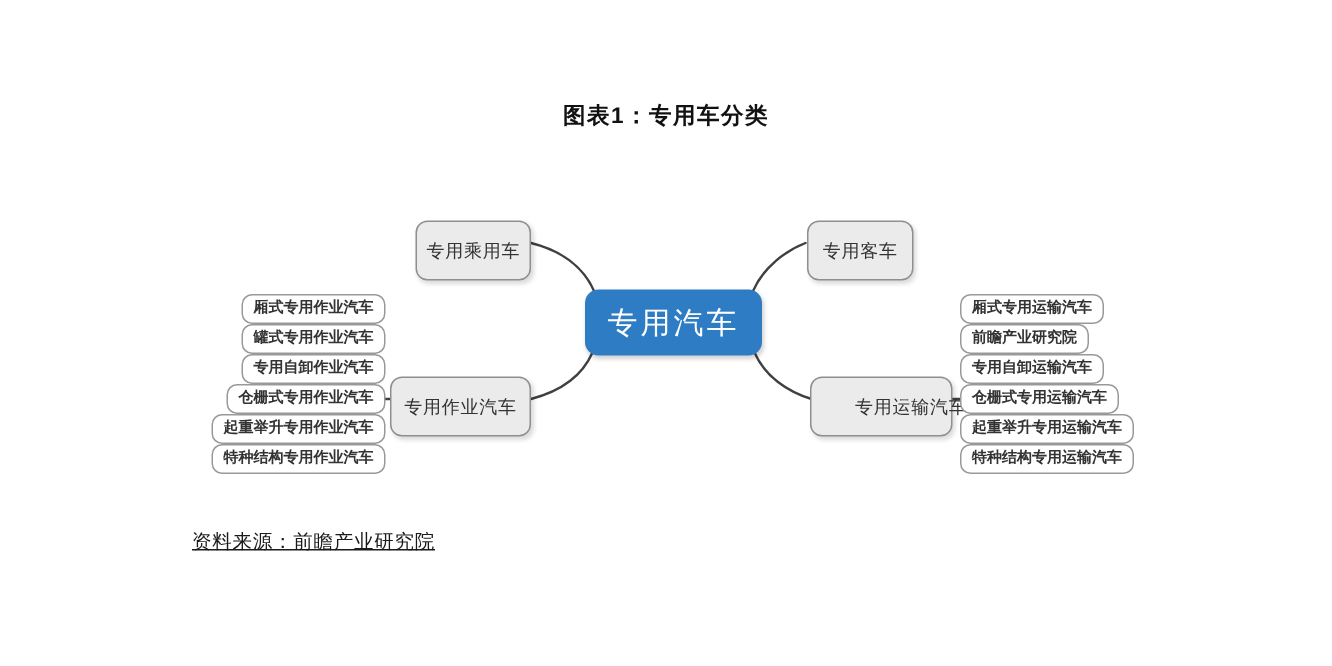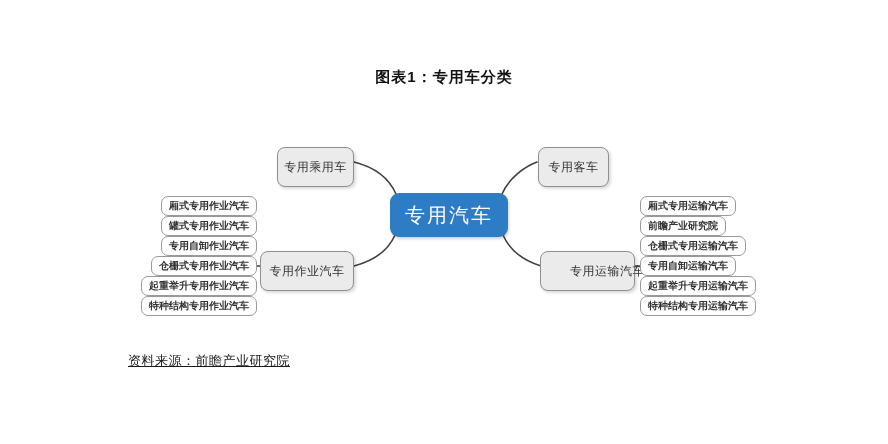--- a/index.html
+++ b/index.html
@@ -71,21 +71,21 @@
     <div class="leaf">罐式专用作业汽车</div>
     <div class="leaf">专用自卸作业汽车</div>
     <div class="leaf">仓栅式专用作业汽车</div>
     <div class="leaf">起重举升专用作业汽车</div>
     <div class="leaf">特种结构专用作业汽车</div>
   </div>
 
   <div class="leaf-stack stack-right">
     <div class="leaf">厢式专用运输汽车</div>
     <div class="leaf">前瞻产业研究院</div>
+    <div class="leaf">专用自卸运输汽车</div>
     <div class="leaf">仓栅式专用运输汽车</div>
-    <div class="leaf">专用自卸运输汽车</div>
     <div class="leaf">起重举升专用运输汽车</div>
     <div class="leaf">特种结构专用运输汽车</div>
   </div>
 
   <div class="source">资料来源：前瞻产业研究院</div>
 
 </div>
 
 </body></html>

